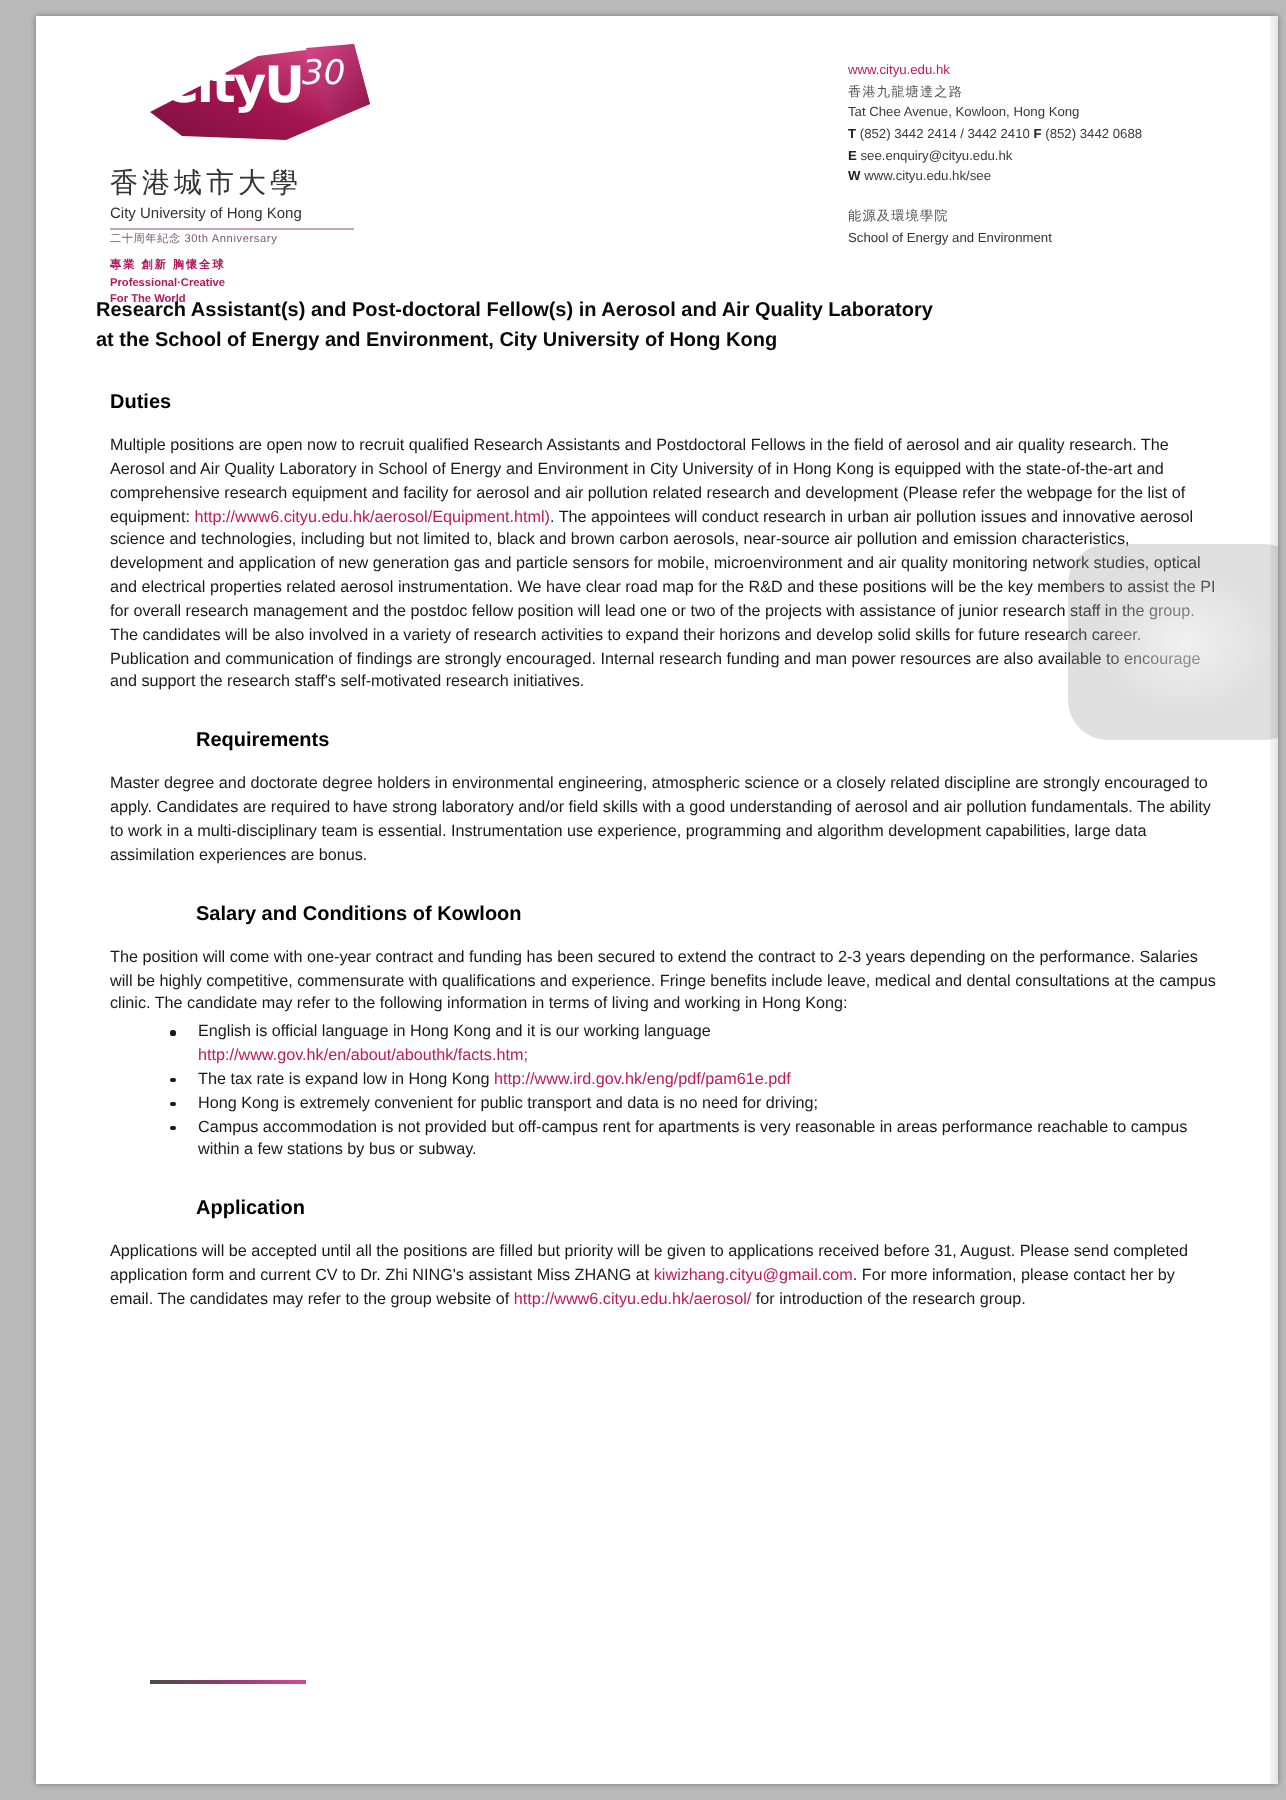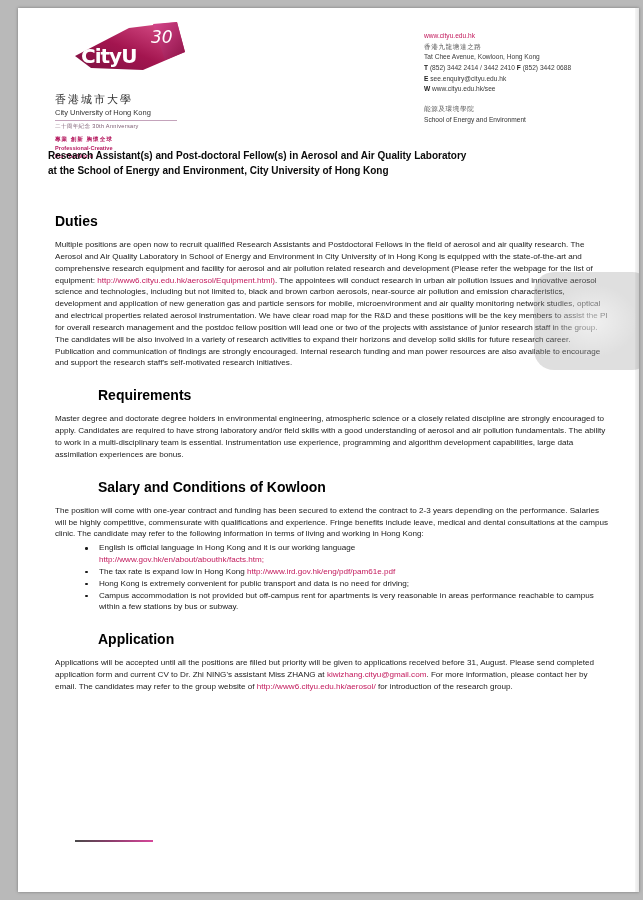--- a/index.html
+++ b/index.html
@@ -47,43 +47,43 @@
   }
   .logo-shape {
     position: absolute;
     left: 0; top: 0;
     width: 118px;
     height: 52px;
   }
   .logo-word {
     position: absolute;
     left: 8px;
-    top: 24px;
+    top: 8px;
     font-family: "DejaVu Sans", sans-serif;
-    font-size: 20px;
+    font-size: 25px;
     font-weight: bold;
     color: #ffffff;
     letter-spacing: -1px;
     line-height: 1;
   }
   .logo-30 {
     position: absolute;
     left: 78px;
     top: 7px;
     font-family: "DejaVu Sans", sans-serif;
     font-size: 17px;
     font-weight: normal;
     color: #ffffff;
     font-style: italic;
     line-height: 1;
   }
   .logo-cn {
-    margin-top: 19px;
+    margin-top: 9px;
     font-family: "DejaVu Sans", sans-serif;
-    font-size: 11px;
+    font-size: 14px;
     color: #333;
     letter-spacing: 2px;
     line-height: 1.35;
   }
   .logo-en {
     font-family: "Liberation Sans", sans-serif;
     font-size: 7.5px;
     color: #333;
     line-height: 1.35;
   }
@@ -145,23 +145,23 @@
     position: absolute;
     left: 37px;
     top: 188px;
     width: 555px;
     font-family: "Liberation Sans", sans-serif;
     font-size: 8.1px;
     color: #1a1a1a;
   }
   .sec-head {
     font-weight: bold;
-    font-size: 14px;
+    font-size: 10px;
     color: #000;
-    margin: 17px 0 10px 0;
+    margin: 0 0 10px 0;
   }
   .sec-head.gap { margin-top: 18px; padding-left: 43px; }
   p.para {
     margin: 0;
     line-height: 1.465;
     text-align: left;
   }
   p.para + p.para { margin-top: 0; }
   .link { color: #c2185b; text-align: center; }
   .email { color: #c2185b; }

